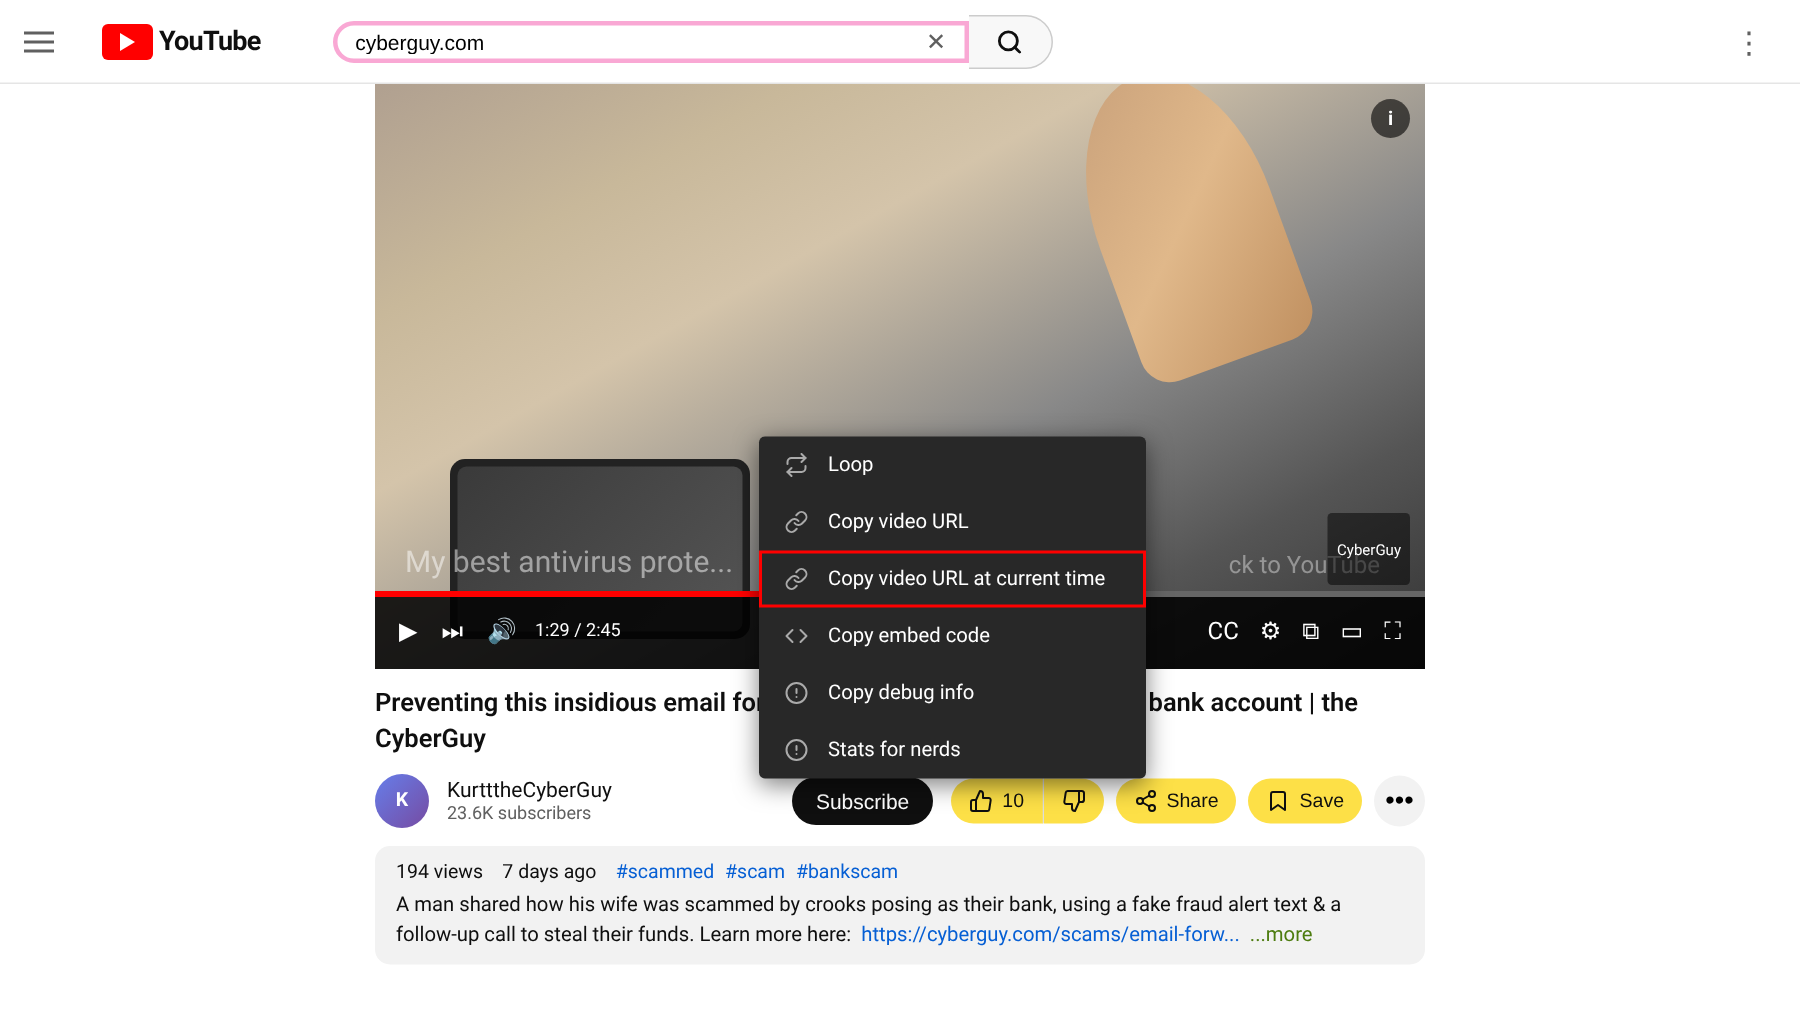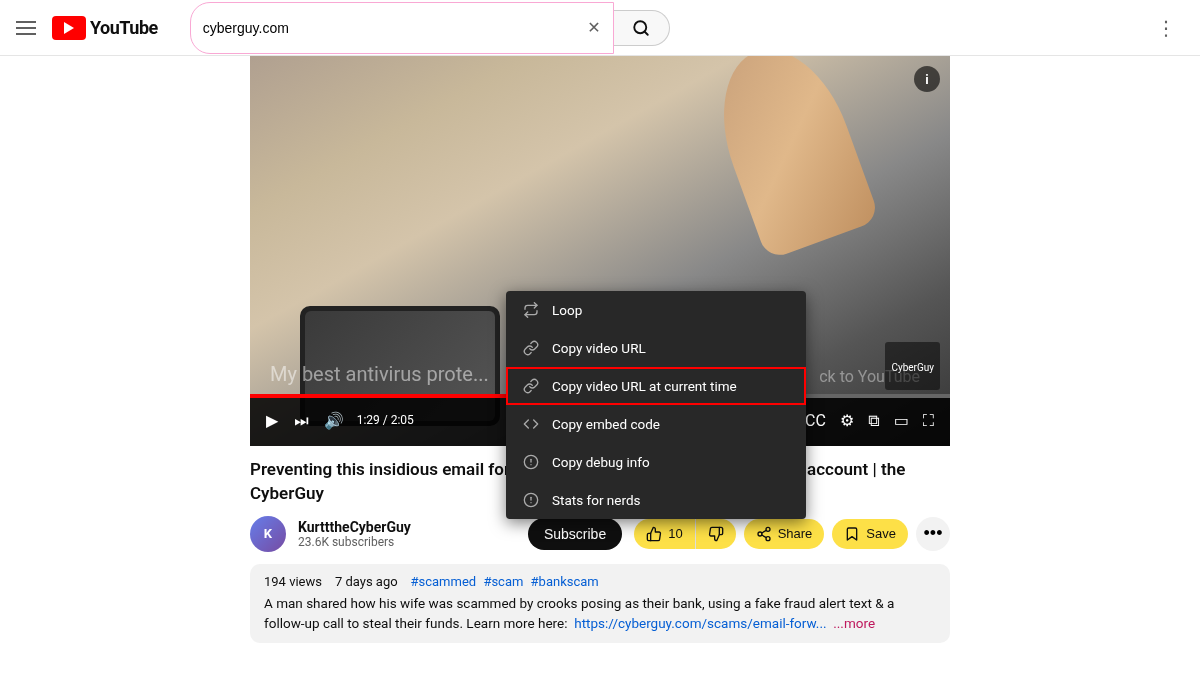--- a/index.html
+++ b/index.html
@@ -13,21 +13,21 @@
       color: #0f0f0f;
     }
 
     
     .header {
       display: flex;
       align-items: center;
       padding: 8px 16px;
       height: 56px;
       border-bottom: 1px solid #e5e5e5;
-      gap: 16px;
+      gap: 32px;
     }
     .hamburger {
       display: flex; flex-direction: column; gap: 4px; cursor: pointer;
     }
     .hamburger span {
       width: 20px; height: 2px; background: #606060; display: block;
     }
     .logo {
       display: flex; align-items: center; gap: 4px; text-decoration: none;
     }
@@ -43,22 +43,22 @@
       border-top: 6px solid transparent;
       border-bottom: 6px solid transparent;
     }
     .logo-text {
       font-size: 18px; font-weight: 700; color: #0f0f0f; letter-spacing: -0.5px;
     }
     .search-container {
       display: flex; align-items: center; flex: 1; max-width: 480px; margin-left: 16px;
     }
     .search-box {
-      display: flex; align-items: center; border: 1px solid #f9a8d4;
-      border-radius: 20px 0 0 20px; flex: 1; height: 52px;
+      display: flex; align-items: center; border: 3px solid #f9a8d4;
+      border-radius: 20px 0 0 20px; flex: 1; height: 28px;
       padding: 0 12px;
     }
     .search-input {
       border: none; outline: none; font-size: 14px; flex: 1; background: transparent;
     }
     .search-clear {
       cursor: pointer; color: #606060; font-size: 16px;
     }
     .search-btn {
       height: 36px; width: 56px; background: #f8f8f8;
@@ -180,21 +180,21 @@
       border-radius: 3px;
     }
     .watermark-text { color: #fff; font-size: 10px; }
 
     
     .context-menu {
       position: absolute;
       top: 235px; left: 256px;
       background: #282828;
       border-radius: 4px;
-      width: 300px;
+      width: 258px;
       z-index: 100;
       box-shadow: 0 4px 16px rgba(0,0,0,0.5);
       overflow: hidden;
     }
     .menu-item {
       display: flex; align-items: center; gap: 12px;
       padding: 10px 16px;
       color: #fff;
       cursor: pointer;
       font-size: 13.5px;
@@ -216,21 +216,21 @@
       display: flex; align-items: center; gap: 12px; margin-bottom: 12px;
     }
     .avatar {
       width: 36px; height: 36px; border-radius: 50%;
       background: linear-gradient(135deg, #667eea 0%, #764ba2 100%);
       display: flex; align-items: center; justify-content: center;
       color: #fff; font-size: 13px; font-weight: 700;
       overflow: hidden; flex-shrink: 0;
     }
     .channel-info { flex: 1; }
-    .channel-name { font-weight: 700; font-size: 14px; }
+    .channel-name { font-weight: 400; font-size: 14px; }
     .subscribers { font-size: 12px; color: #606060; }
     .subscribe-btn {
       background: #0f0f0f; color: #fff;
       border: none; border-radius: 18px;
       padding: 8px 16px; font-size: 14px; font-weight: 500;
       cursor: pointer;
     }
     .action-btns {
       display: flex; align-items: center; gap: 8px; margin-left: auto;
     }
@@ -250,21 +250,21 @@
 
     
     .stats-box {
       background: #f2f2f2; border-radius: 10px;
       padding: 10px 14px; margin-top: 4px;
     }
     .stats-row { font-size: 13px; margin-bottom: 4px; }
     .stats-row .tag { color: #065fd4; margin-right: 4px; }
     .desc-text { font-size: 13.5px; line-height: 1.5; color: #0f0f0f; }
     .desc-link { color: #065fd4; text-decoration: none; }
-    .more-link { color: #be185d; cursor: pointer; }
+    .more-link { color: #4d7c0f; cursor: pointer; }
   </style>
 </head>
 <body>
 
 <header class="header">
   <div class="hamburger">
     <span></span>
       <span></span>
       <span></span>
   </div>
@@ -305,21 +305,21 @@
         <span class="watermark-text">CyberGuy</span>
       </div>
 
       <div class="video-controls">
         <div class="progress-bar">
           <div class="progress-fill"></div>
         </div>
         <span class="ctrl-btn">▶</span>
         <span class="ctrl-btn">⏭</span>
         <span class="ctrl-btn">🔊</span>
-        <span class="time-display">1:29 / 2:05</span>
+        <span class="time-display">1:29 / 2:45</span>
         <div class="ctrl-spacer"></div>
         <div class="ctrl-right">
           <span class="ctrl-btn">CC</span>
           <span class="ctrl-btn">⚙</span>
           <span class="ctrl-btn">⧉</span>
           <span class="ctrl-btn">▭</span>
           <span class="ctrl-btn">⛶</span>
         </div>
       </div>
     </div>

